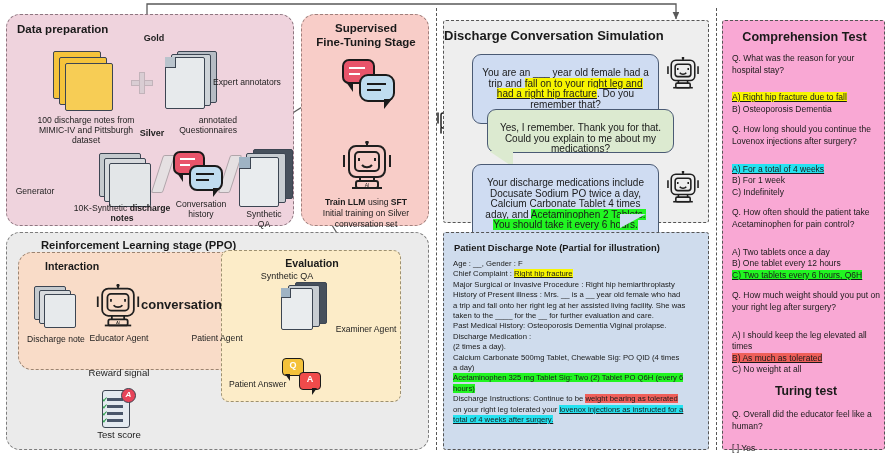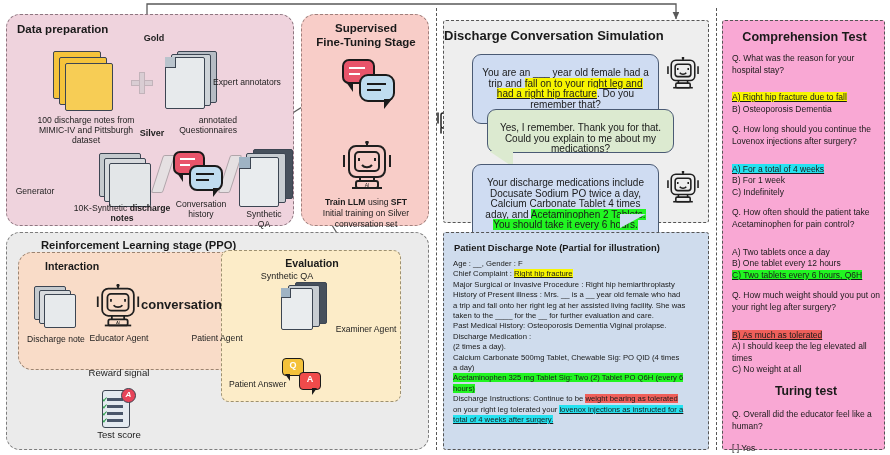--- a/index.html
+++ b/index.html
@@ -449,22 +449,22 @@
           <div class="opt"><span> C) Indefinitely</span></div>
         </div>
         <div class="q-block">
           <div class="qq">Q. How often should the patient take Acetaminophen for pain control?</div>
           <div class="opt"><span> A) Two tablets once a day</span></div>
           <div class="opt"><span> B) One tablet every 12 hours</span></div>
           <div class="opt"><span class="hl-g u">C) Two tablets every 6 hours, Q6H</span></div>
         </div>
         <div class="q-block">
           <div class="qq">Q. How much weight should you put on your right leg after surgery?</div>
+          <div class="opt"><span> A) I should keep the leg elevated all times</span></div>
           <div class="opt"><span class="hl-r u">B) As much as tolerated</span></div>
-          <div class="opt"><span> A) I should keep the leg elevated all times</span></div>
           <div class="opt"><span> C) No weight at all</span></div>
         </div>
         <div style="text-align: center; font-weight: bold; font-size: 12.2px; margin: 10px 0px 12px;">Turing test</div>
         <div style="margin-bottom: 10px;">Q. Overall did the educator feel like a human?</div>
         <div><span>[  ]</span><span> Yes</span></div>
         <div><span>[  ]</span><span> No</span></div>
         <div><span>[  ]</span><span> Not sure</span></div>
       </div>
   </div>
 

